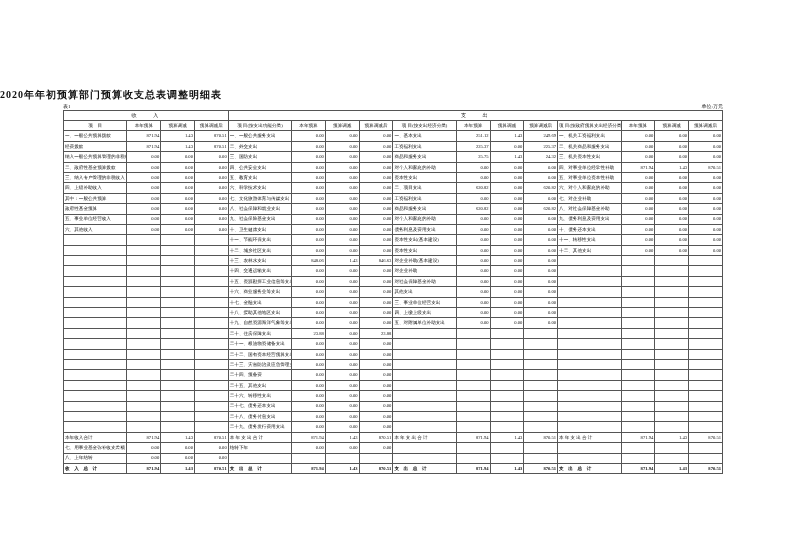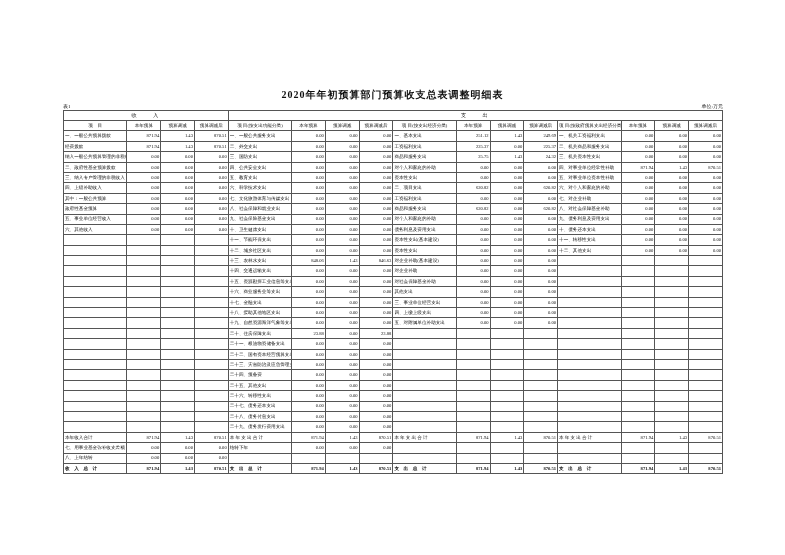--- a/index.html
+++ b/index.html
@@ -6,21 +6,21 @@
   .page{
     position:relative;
     width:785px;height:555px;
     background:#ffffff;
     font-family:"Liberation Serif","DejaVu Serif",serif;
     color:#111;
     overflow:hidden;
   }
   .title{
     position:absolute;top:88px;left:0;width:100%;
-    text-align:center;font-size:10px;font-weight:bold;letter-spacing:1px;
+    text-align:left;font-size:10px;font-weight:bold;letter-spacing:1px;
   }
   .meta{
     position:absolute;top:103px;left:63px;width:660px;
     display:flex;justify-content:space-between;
     font-size:5px;
   }
   .tablewrap{position:absolute;top:110px;left:63px;width:660px;}
   table{border-collapse:collapse;table-layout:fixed;width:100%;}
   col.c-lbl{width:62px;}
   col.c-num{width:33px;}

